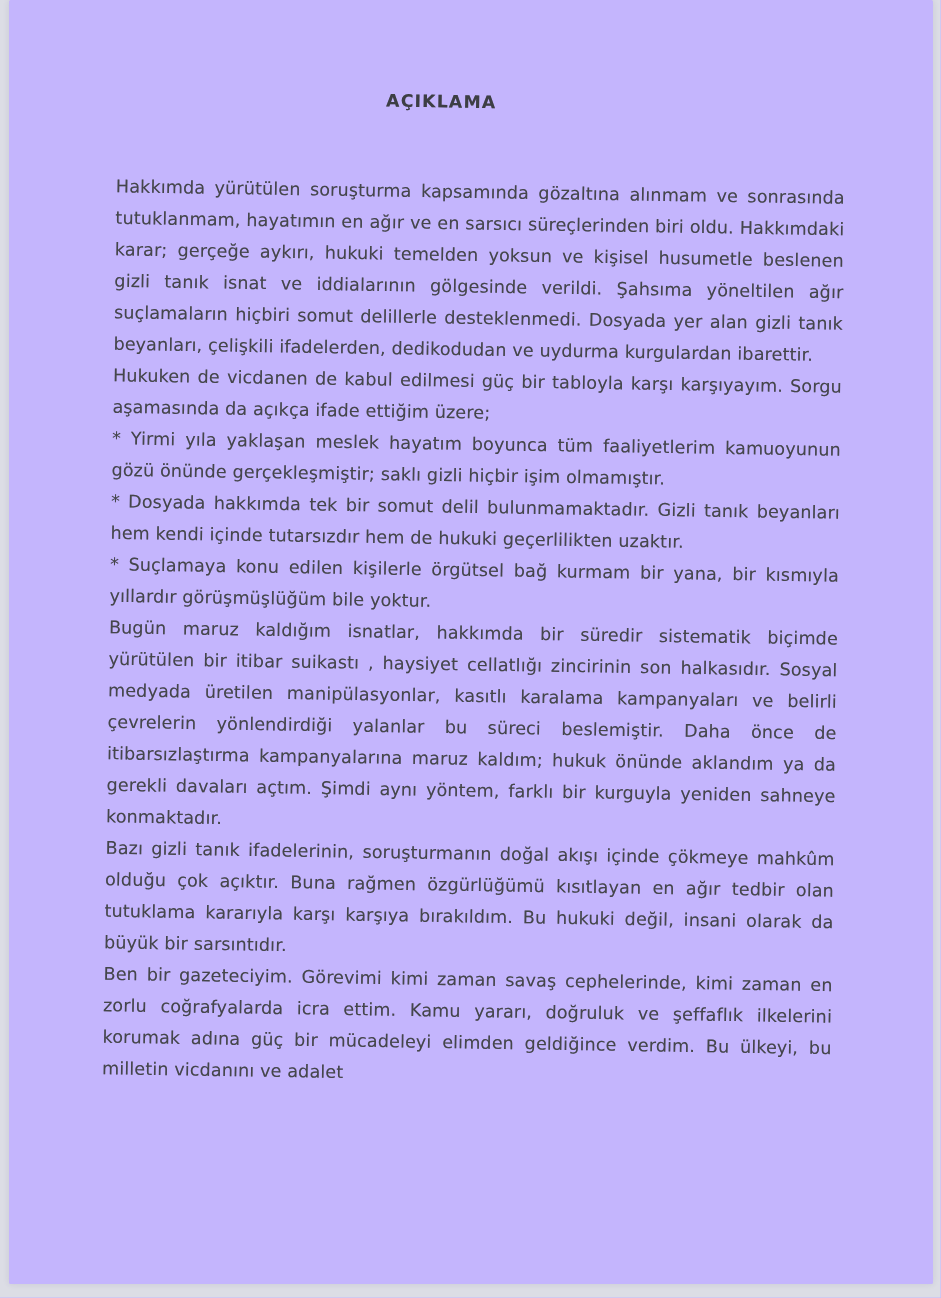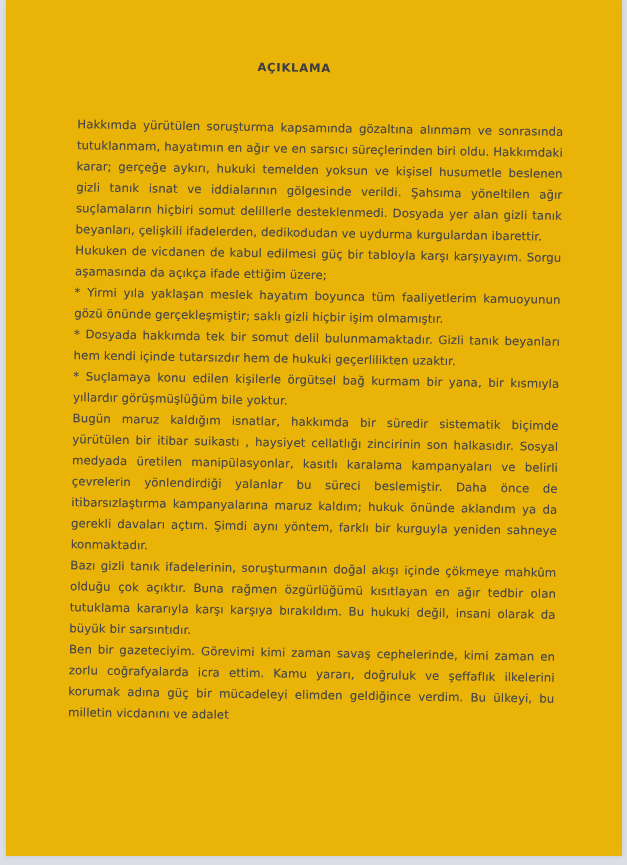--- a/index.html
+++ b/index.html
@@ -17,21 +17,21 @@
   .frame {
     position: absolute;
     inset: 0;
   }
   .paper {
     position: absolute;
     left: 6px;
     top: 0;
     right: 5px;
     bottom: 9px;
-    background: #eab308;
+    background: #c4b5fd;
     box-shadow: 0 0 4px rgba(60, 60, 80, 0.12);
     border-radius: 1px;
     overflow: hidden;
   }
   .content {
     position: absolute;
     top: 0;
     left: 67px;
     width: 486px;
     transform: rotate(0.9deg);

